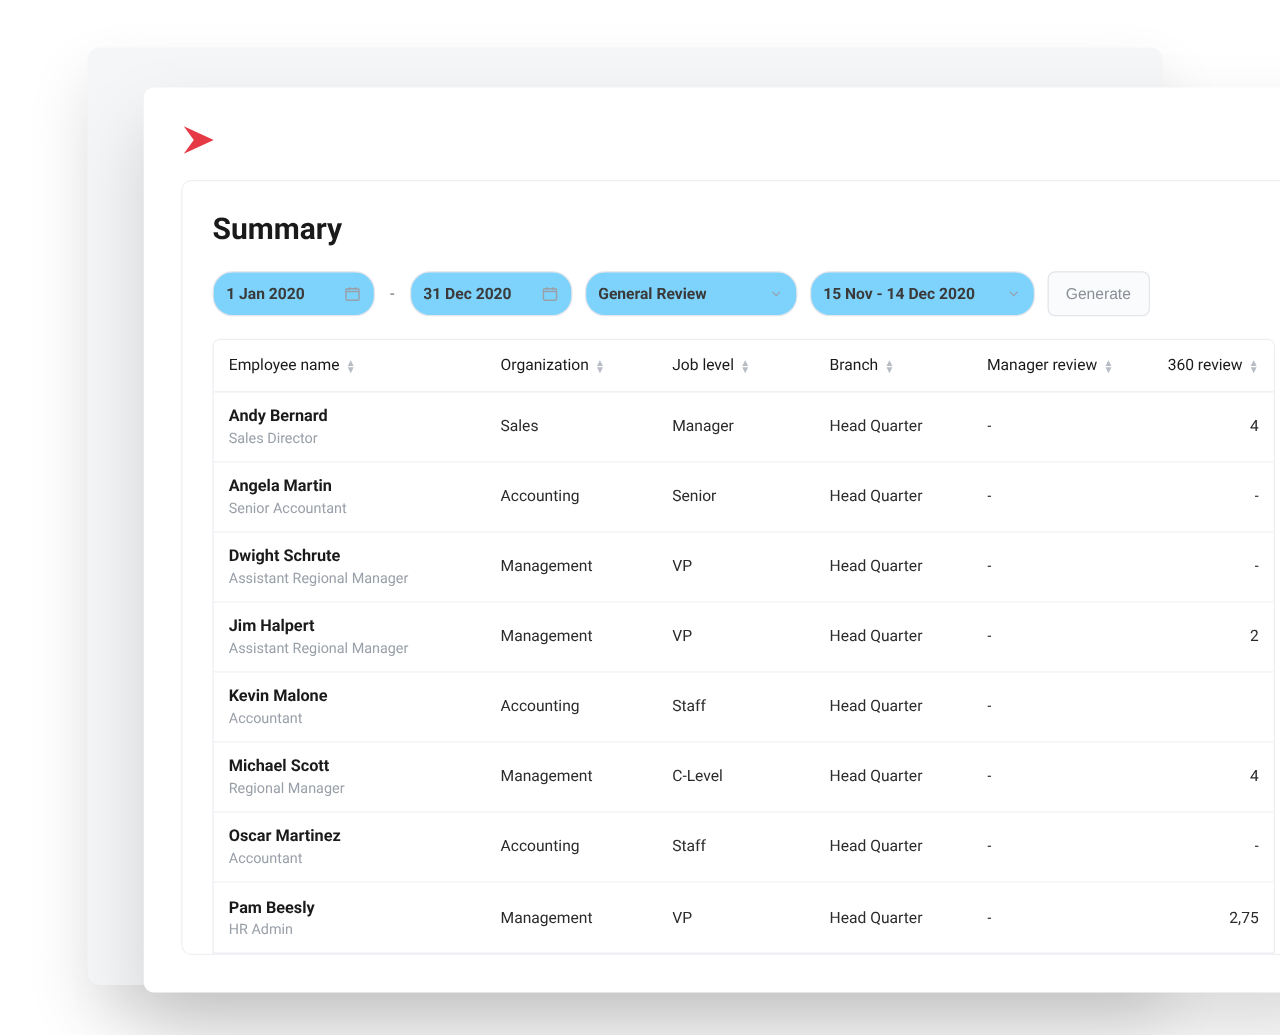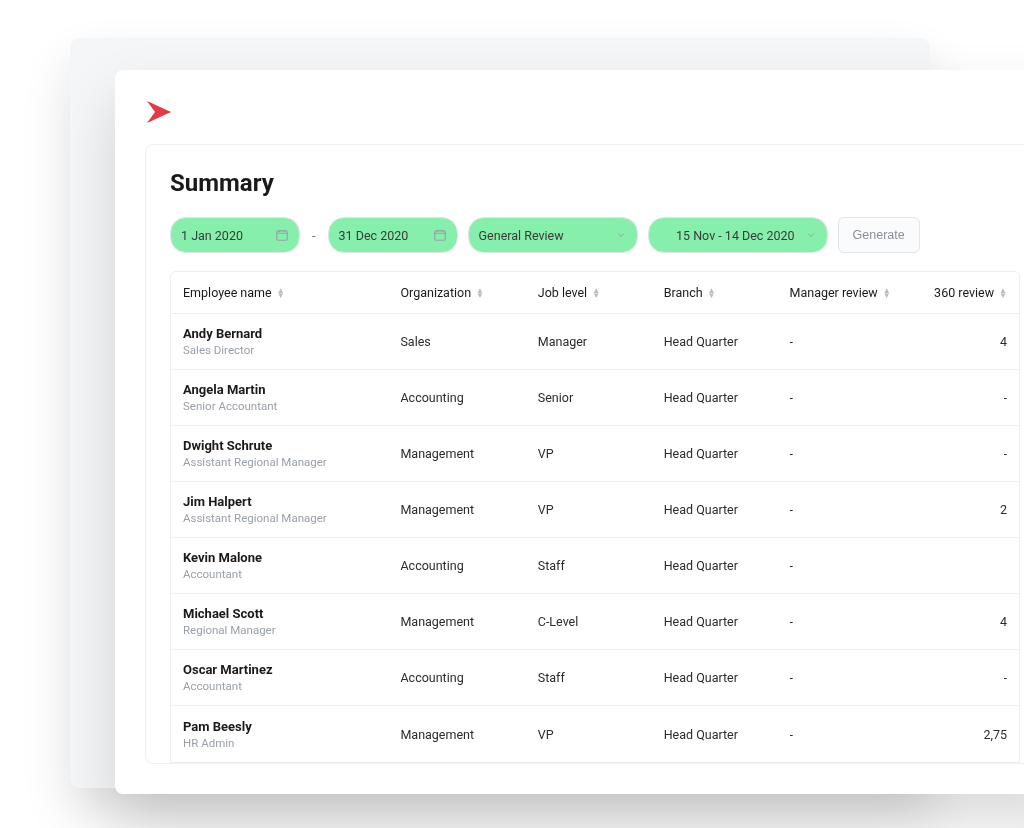--- a/index.html
+++ b/index.html
@@ -55,30 +55,31 @@
   .field {
     display: flex;
     align-items: center;
     justify-content: space-between;
     height: 36px;
     border: 1px solid #e2e5ea;
     border-radius: 16px;
     padding: 0 10px;
     font-size: 12.5px;
     color: #3a3a3a;
-    background: #86efac;
+    background: #7dd3fc;
     white-space: nowrap;
     cursor: pointer;
+    font-weight: bold;
   }
   .field .val { overflow:hidden; text-overflow:ellipsis; }
   .field .ico { margin-left: 10px; color:#9aa0a9; display:flex; align-items:center; }
   .date-field { width: 130px; }
   .dash { color:#6b7280; font-size:13px; padding: 0 2px; }
   .review-field { width: 170px; }
-  .period-field { width: 180px; justify-content: flex-end; }
+  .period-field { width: 180px; }
   .generate-btn {
     height: 36px;
     padding: 0 14px;
     border: 1px solid #e2e5ea;
     border-radius: 6px;
     background: #fafbfc;
     color: #8b8f97;
     font-size: 12.5px;
     cursor: pointer;
   }

